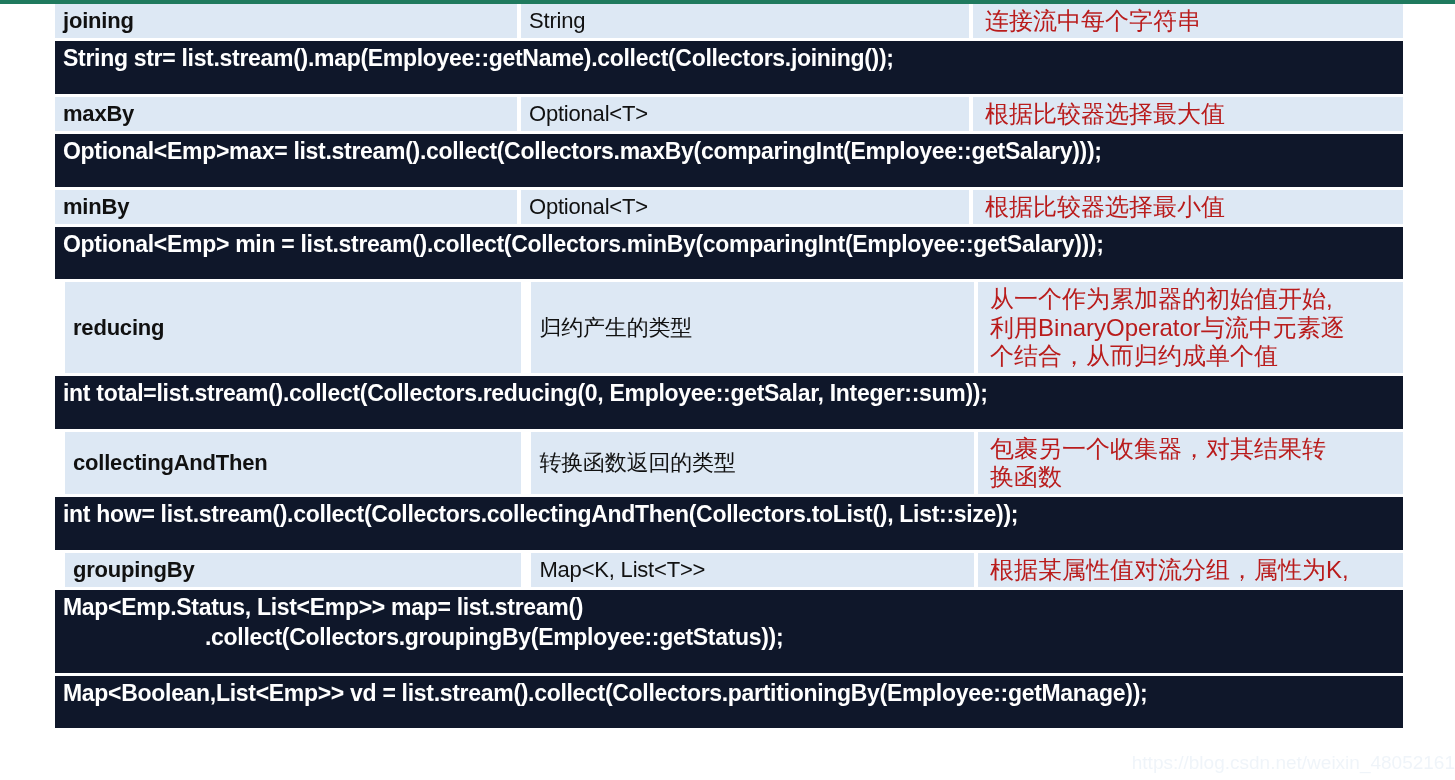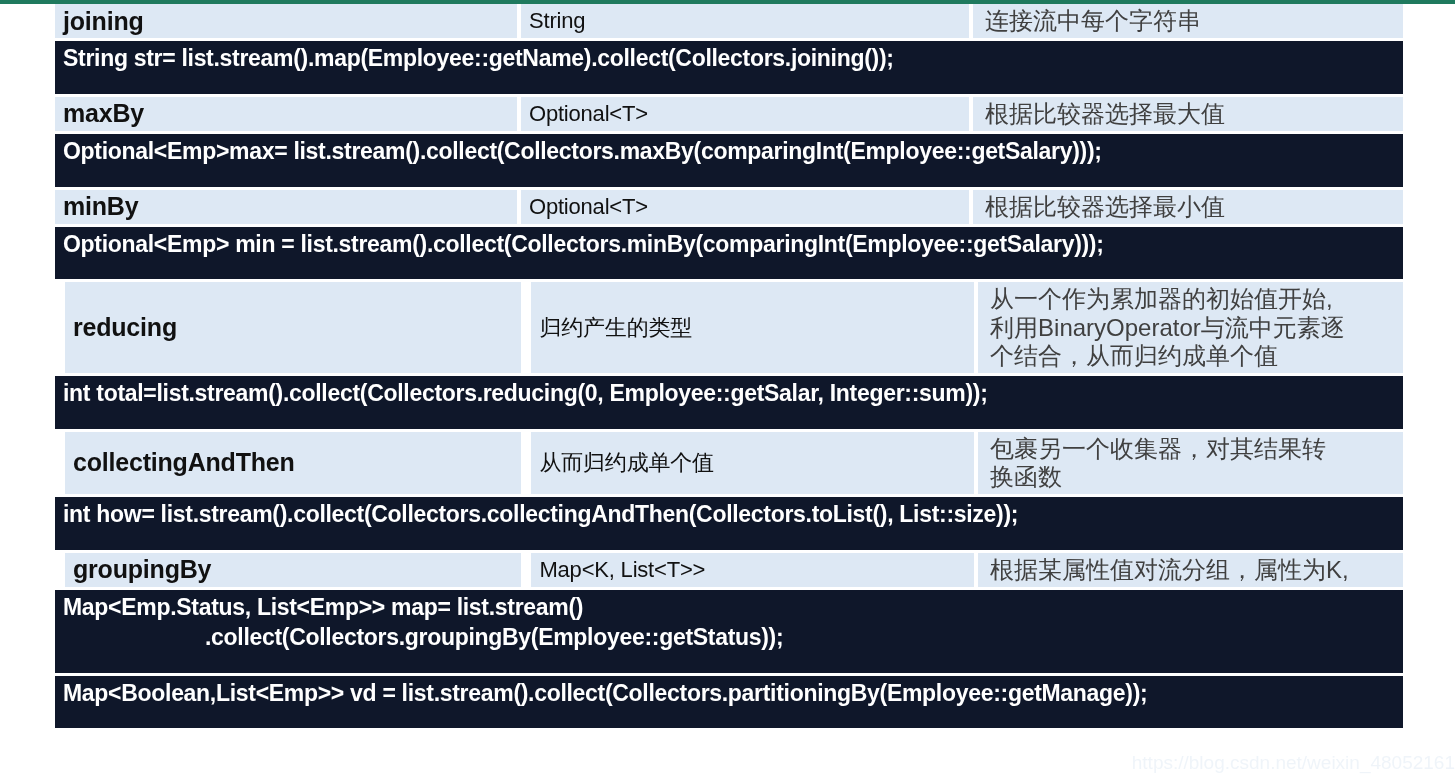--- a/index.html
+++ b/index.html
@@ -48,39 +48,39 @@
   .cell {
     background: #dde8f4;
     display: flex;
     align-items: center;
     box-sizing: border-box;
   }
   .c-name {
     width: 462px;
     padding-left: 8px;
     font-weight: bold;
-    font-size: 25px;
+    font-size: 22px;
     color: #111111;
     letter-spacing: -0.2px;
   }
   .c-type {
     width: 448px;
     margin-left: 4px;
     padding-left: 8px;
     font-size: 22px;
     color: #111111;
     letter-spacing: -0.2px;
   }
   .c-desc {
     width: 430px;
     margin-left: 4px;
     padding-left: 12px;
     padding-right: 4px;
     font-size: 24px;
-    color: #404040;
+    color: #b91c1c;
     line-height: 1.18;
     display: block;
     padding-top: 3px;
     padding-bottom: 3px;
   }
   .c-desc-inner { display: block; }
 
   .row.tall .c-name,
   .row.tall .c-type { align-items: center; margin-left: 10px; }
 
@@ -156,21 +156,21 @@
         <div class="cell c-type">归约产生的类型</div>
         <div class="cell c-desc">
           <span class="c-desc-inner">从一个作为累加器的初始值开始,</span>
           <span class="c-desc-inner">利用BinaryOperator与流中元素逐</span>
           <span class="c-desc-inner">个结合，从而归约成单个值</span>
         </div>
       </div>
       <div class="code-row"><span class="code-line">int total=list.stream().collect(Collectors.reducing(0, Employee::getSalar, Integer::sum));</span></div>
       <div class="row tall">
         <div class="cell c-name">collectingAndThen</div>
-        <div class="cell c-type">从而归约成单个值</div>
+        <div class="cell c-type">转换函数返回的类型</div>
         <div class="cell c-desc">
           <span class="c-desc-inner">包裹另一个收集器，对其结果转</span>
           <span class="c-desc-inner">换函数</span>
         </div>
       </div>
       <div class="code-row"><span class="code-line">int how= list.stream().collect(Collectors.collectingAndThen(Collectors.toList(), List::size));</span></div>
       <div class="row tall">
         <div class="cell c-name">groupingBy</div>
         <div class="cell c-type">Map&lt;K, List&lt;T&gt;&gt;</div>
         <div class="cell c-desc">

